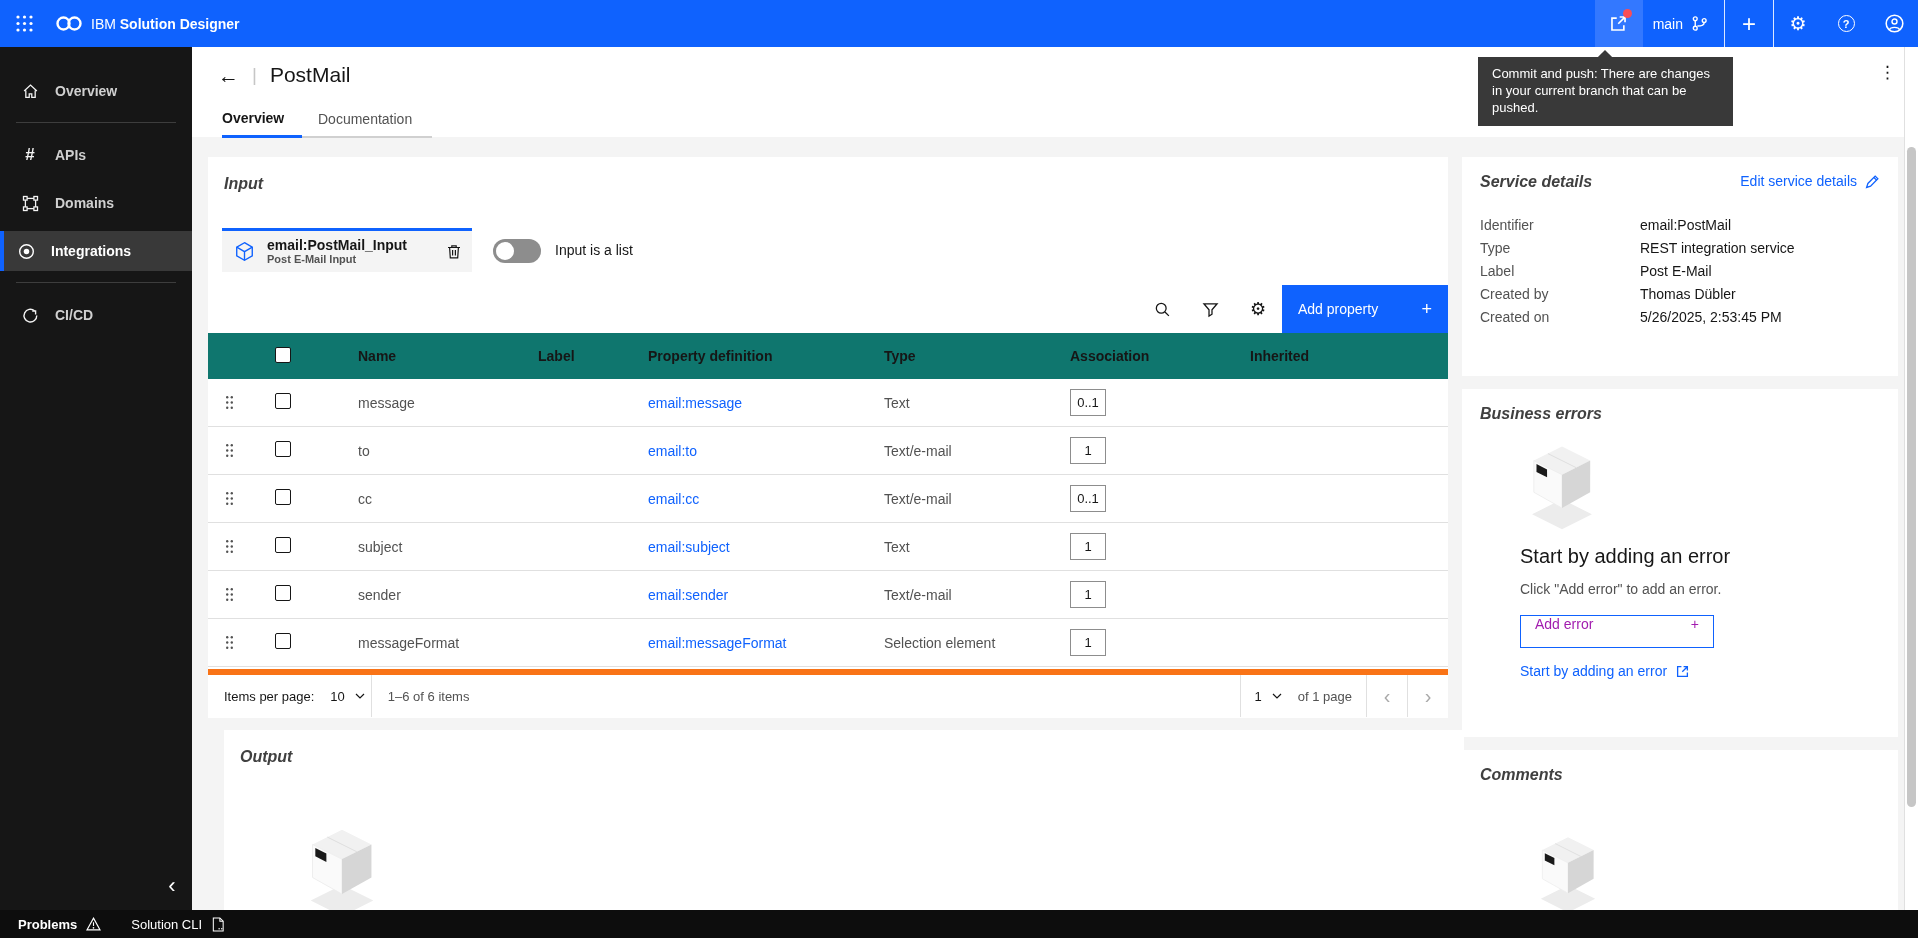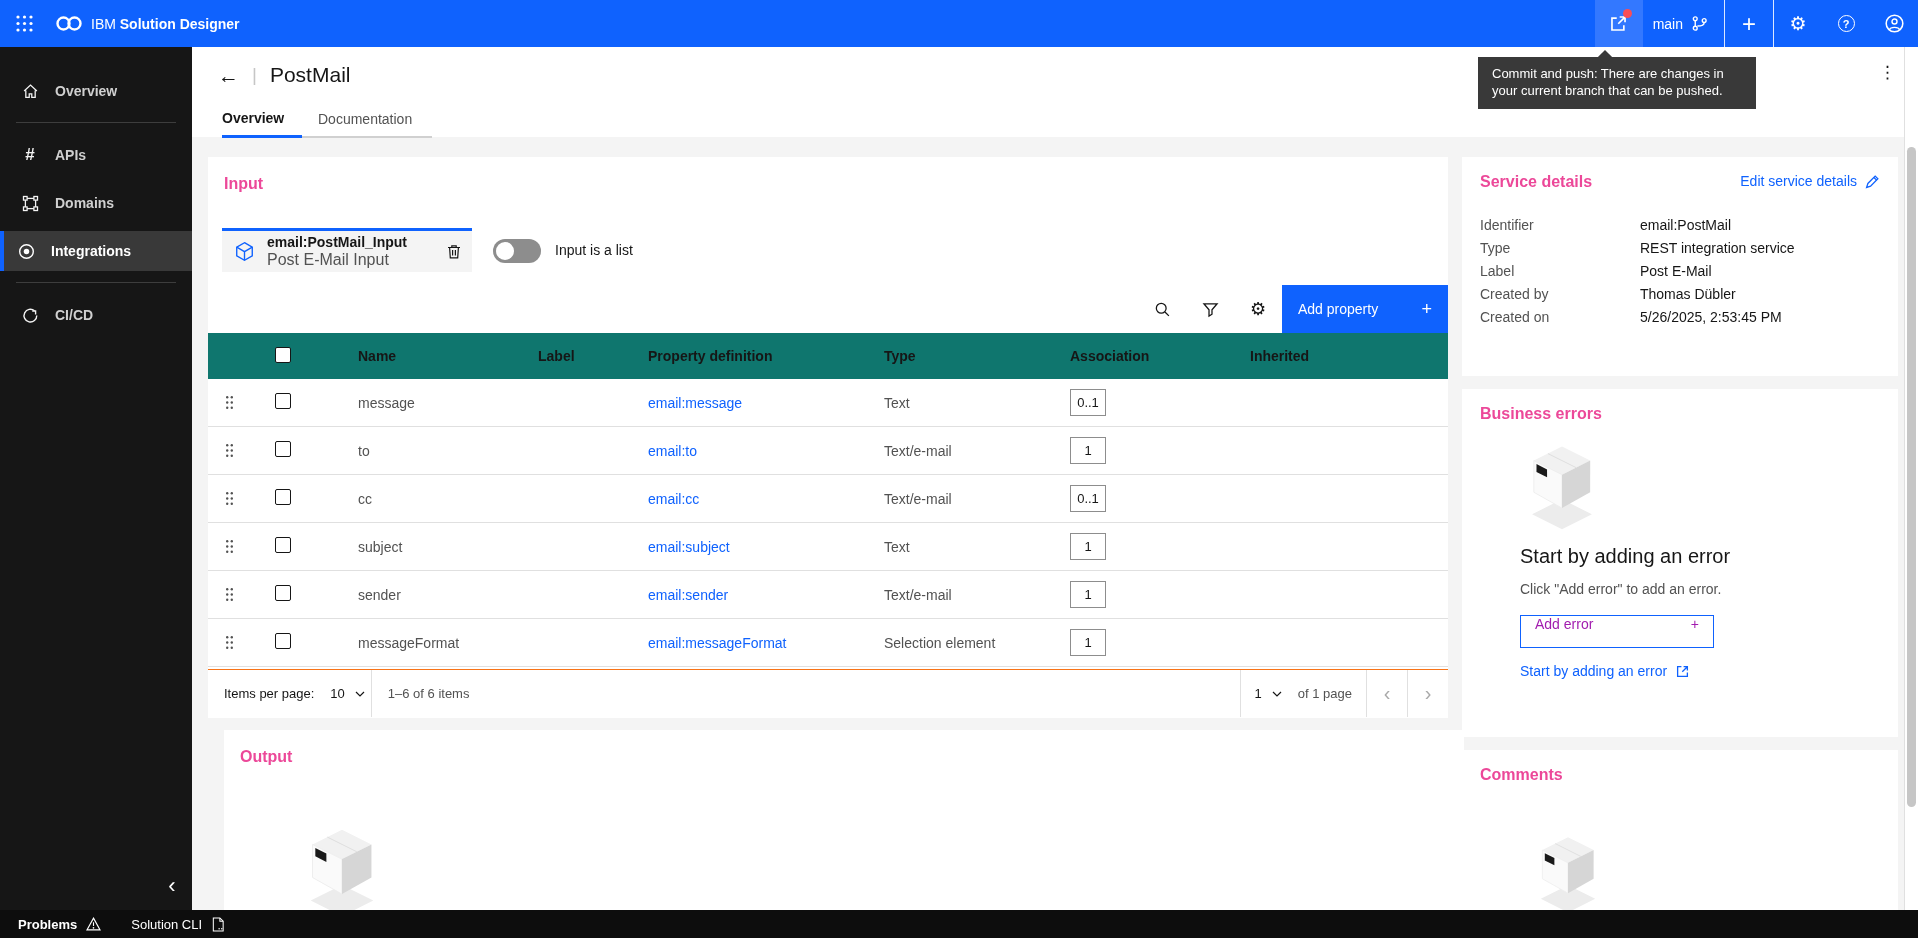--- a/index.html
+++ b/index.html
@@ -20,21 +20,21 @@
   .top-btn.commit { background:#3378ff; }
   .dot { position:absolute; top:9px; right:11px; width:9px; height:9px; border-radius:50%; background:#fa4d56; }
   .branch-chip { display:flex; align-items:center; gap:8px; color:#fff; font-size:14px; padding:0 16px 0 10px; height:37px; cursor:pointer; }
   .vdiv { width:1px; height:47px; background:rgba(255,255,255,.85); }
   .glyph-plus { font-size:24px; font-weight:300; line-height:1; }
   .glyph-gear { font-size:19px; line-height:1; }
   .help-circle { width:17px; height:17px; border:1.4px solid #fff; border-radius:50%;
     display:flex; align-items:center; justify-content:center; font-size:11px; font-weight:700; }
 
   
-  .tooltip { position:absolute; left:1478px; top:57px; width:278px; background:#393939; color:#fff;
+  .tooltip { position:absolute; left:1478px; top:57px; width:255px; background:#393939; color:#fff;
     font-size:13px; line-height:1.32; padding:8px 14px 10px 14px; z-index:60; }
   .tooltip::before { content:""; position:absolute; top:-5px; left:122px; width:10px; height:10px;
     background:#393939; transform:rotate(45deg); }
 
   
   .sidebar { position:absolute; left:0; top:47px; width:192px; height:863px; background:#161616; z-index:30; }
   .nav { list-style:none; padding-top:24px; }
   .nav-item { height:40px; display:flex; align-items:center; gap:15px; padding-left:16px;
     color:#d0d0d0; font-size:14px; font-weight:600; cursor:pointer; margin-bottom:8px; border-left:4px solid transparent; }
   .nav-item .nicon { width:20px; display:flex; justify-content:center; color:#f4f4f4; }
@@ -58,30 +58,30 @@
   .head-pipe { color:#c6c6c6; font-size:19px; font-weight:300; }
   .page-title { font-size:21px; font-weight:400; color:#161616; }
   .kebab-btn { position:absolute; right:22px; top:62px; background:none; border:none; font-size:17px;
     color:#161616; cursor:pointer; letter-spacing:0; z-index:10; }
   .tabs { position:absolute; left:222px; top:102px; display:flex; z-index:10; }
   .tab { font-size:14px; color:#525252; padding:8px 16px 9px 0; width:80px; border-bottom:3px solid transparent; cursor:pointer; }
   .tab.active { font-weight:700; color:#161616; border-bottom:3px solid #0f62fe; }
   .tab.t2 { width:130px; padding-left:16px; border-bottom:2px solid #d0d0d0; margin-top:1px; }
 
   .card { position:absolute; background:#fff; overflow:hidden; }
-  .card-h { font-size:16px; font-weight:700; color:#ec4899; }
+  .card-h { font-size:16px; font-weight:700; color:#404040;font-style:italic; }
 
   
   .input-card { left:208px; top:157px; width:1240px; height:561px; }
   .input-card .card-h { position:absolute; left:16px; top:18px; }
   .type-card { position:absolute; left:14px; top:71px; width:250px; height:44px; background:#f4f4f4;
     border-top:3px solid #0f62fe; display:flex; align-items:center; padding:0 10px 0 12px; cursor:pointer; }
   .type-card .tc-text { margin-left:12px; line-height:1.2; }
   .tc-name { font-size:14px; font-weight:700; }
-  .tc-desc { font-size:16px; color:#525252; }
+  .tc-desc { font-size:11px; color:#525252;font-weight:bold; }
   .trash-btn { margin-left:auto; background:none; border:none; cursor:pointer; display:flex; }
   .toggle { position:absolute; left:285px; top:82px; width:48px; height:24px; background:#8d8d8d;
     border-radius:12px; border:none; cursor:pointer; }
   .toggle .knob { position:absolute; left:3px; top:3px; width:18px; height:18px; border-radius:50%; background:#fff; }
   .toggle-label { position:absolute; left:347px; top:85px; font-size:14px; }
   .tool-btn { position:absolute; top:128px; width:48px; height:48px; background:none; border:none;
     display:flex; align-items:center; justify-content:center; cursor:pointer; color:#161616; }
   .tb-search { left:930px; } .tb-filter { left:978px; } .tb-gear { left:1026px; font-size:18px; }
   .add-prop-btn { position:absolute; left:1074px; top:128px; width:166px; height:48px; background:#0f62fe;
     color:#fff; border:none; font-size:14px; display:flex; align-items:center; justify-content:space-between;
@@ -94,21 +94,21 @@
     align-items:center; height:48px; background:#fff; border-bottom:1px solid #e0e0e0; font-size:14px; color:#525252; }
   .trow.thead { height:46px; background:#0f766e; color:#161616; font-weight:600; border-bottom:none; }
   .cell-drag { display:flex; justify-content:center; cursor:grab; }
   .cell-check { padding-left:25px; }
   .cb { display:inline-block; width:16px; height:16px; border:1px solid #161616; border-radius:2px; background:#fff; cursor:pointer; }
   .tlink { color:#0f62fe; text-decoration:none; cursor:pointer; }
   .assoc-box { display:inline-block; min-width:36px; text-align:center; border:1px solid #8d8d8d;
     background:#fff; padding:5px 2px; font-size:13px; color:#161616; cursor:text; }
 
   
-  .pagbar { position:absolute; left:0; top:512px; width:1240px; height:48px; border-top:1px solid #f97316;
+  .pagbar { position:absolute; left:0; top:512px; width:1240px; height:48px; border-top:6px solid #f97316;
     display:flex; align-items:center; font-size:13px; color:#161616; }
   .pag-left { display:flex; align-items:center; gap:10px; padding-left:16px; height:100%; }
   .pag-sel { display:flex; align-items:center; gap:10px; cursor:pointer; padding:0 6px; }
   .pag-div { width:1px; height:100%; background:#e0e0e0; }
   .pag-range { padding-left:16px; color:#525252; }
   .pag-right { margin-left:auto; display:flex; align-items:center; height:100%; }
   .pag-right .pag-sel { padding:0 14px; }
   .pag-of { padding:0 14px 0 2px; color:#525252; }
   .pag-arrow { width:40px; height:100%; background:none; border:none; color:#a8a8a8; font-size:20px; cursor:default; }
 

